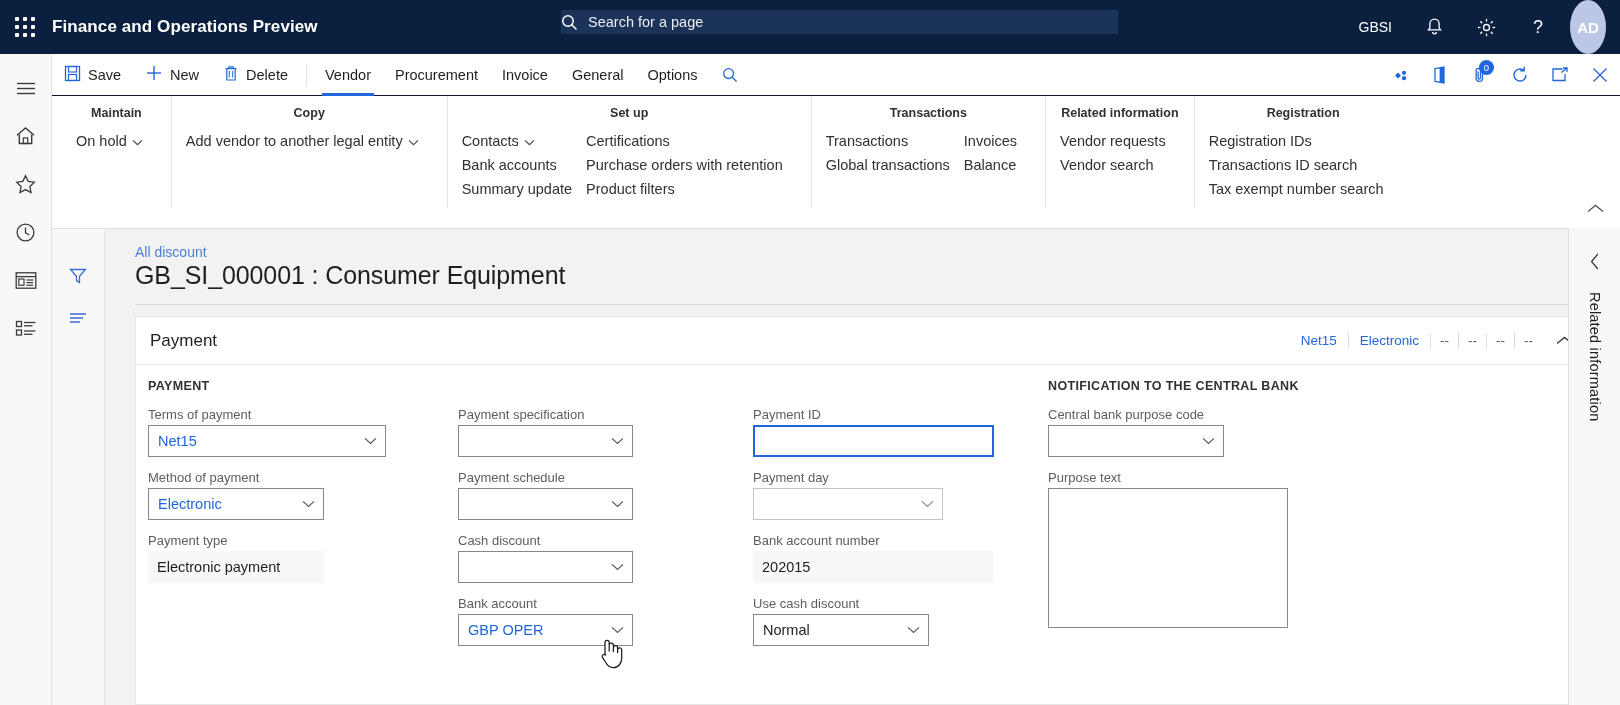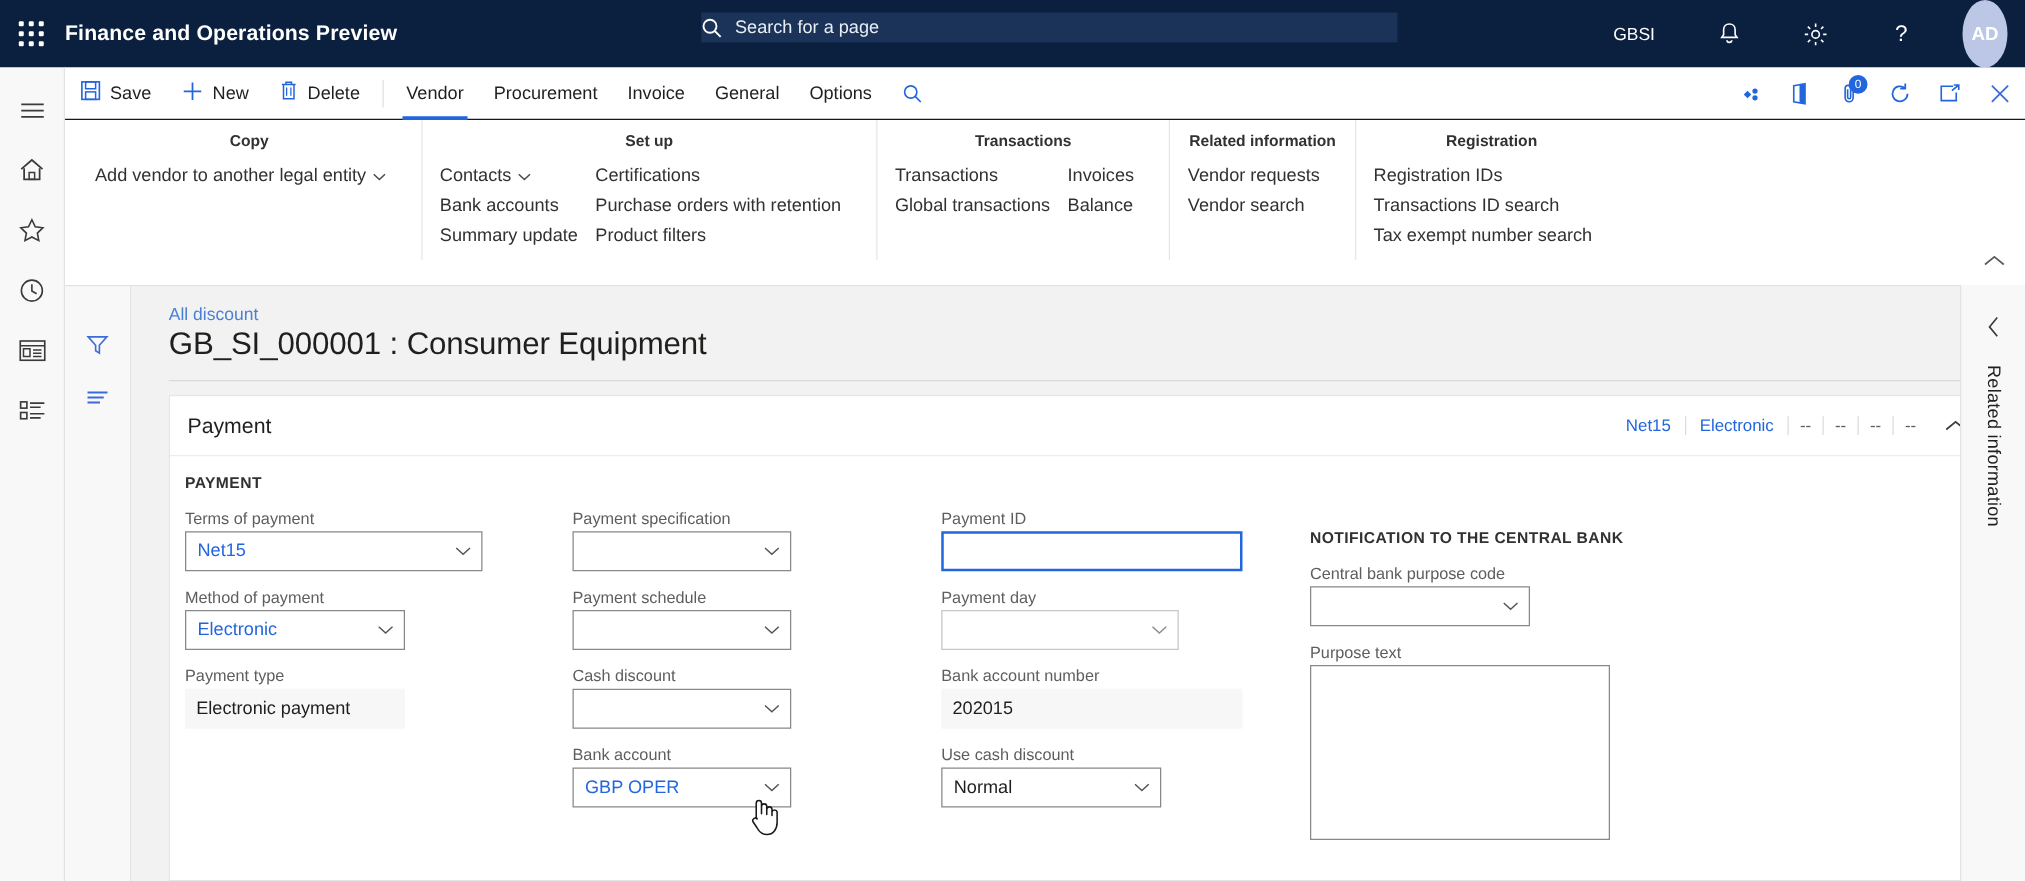--- a/index.html
+++ b/index.html
@@ -38,21 +38,21 @@
     width: 557px; height: 24px;
     background: #1b3259;
     display: flex; align-items: center;
     cursor: text;
     margin-left: 24px;
   }
   .searchbox .sicon { margin-right: 10px; display: flex; }
   .searchbox .stext { color: #e9edf4; font-size: 14.5px; }
   .top-right {
     position: absolute; right: 0; top: 0; height: 54px;
-    display: flex; align-items: center; gap: 17px;
+    display: flex; align-items: center; gap: 0;
   }
   .top-right > div {
     height: 54px; display: flex; align-items: center; justify-content: center;
     color: #ffffff; cursor: pointer;
   }
   .tr-company { padding: 0 16px; font-size: 14px; }
   .tr-icon { width: 52px; }
   .avatar {
     width: 36px; height: 36px; border-radius: 50%;
     background: #bcc7e6; color: #2b3c5e;
@@ -223,21 +223,21 @@
   .ft-chevron { margin-left: 14px; display: flex; cursor: pointer; }
 
   .ft-body {
     display: flex; padding: 14px 0 0 0;
     flex: 1; min-height: 0;
   }
   .fcol { padding: 0 14px 0 12px; }
   .fcol.c1 { width: 310px; }
   .fcol.c2 { width: 295px; }
   .fcol.c3 { width: 295px; }
-  .fcol.c4 { width: 330px; margin-top: 44px; }
+  .fcol.c4 { width: 330px; }
 
   .sec-head {
     font-size: 12.5px; font-weight: bold; color: #323130;
     letter-spacing: 0.35px; margin-bottom: 12px; height: 16px;
   }
   .sec-head.blank { visibility: hidden; }
 
   .field { margin-bottom: 13px; }
   .flabel {
     font-size: 13px; color: #605e5c; margin-bottom: 3px;
@@ -515,20 +515,33 @@
             <line x1="2.5" y1="2.5" x2="15.5" y2="15.5"></line>
             <line x1="15.5" y1="2.5" x2="2.5" y2="15.5"></line>
           </g>
         </svg>
     </div>
   </div>
 </div>
 
 <div class="actionpane">
 
+  <div class="ap-group">
+    <div class="ap-title">Maintain</div>
+    <div class="ap-cols">
+      <div class="ap-col">
+        <div class="ap-link">
+          <span>On hold</span>
+          <span><svg width="11" height="7" viewBox="0 0 11 7">
+                <path d="M1 1.4 L5.5 5.6 L10 1.4" fill="none" stroke="#4a4a4a" stroke-width="1.2"></path>
+              </svg></span>
+        </div>
+      </div>
+    </div>
+  </div>
 
   <div class="ap-group">
     <div class="ap-title">Copy</div>
     <div class="ap-cols">
       <div class="ap-col">
         <div class="ap-link">
           <span>Add vendor to another legal entity</span>
           <span><svg width="11" height="7" viewBox="0 0 11 7">
                 <path d="M1 1.4 L5.5 5.6 L10 1.4" fill="none" stroke="#4a4a4a" stroke-width="1.2"></path>
               </svg></span>

